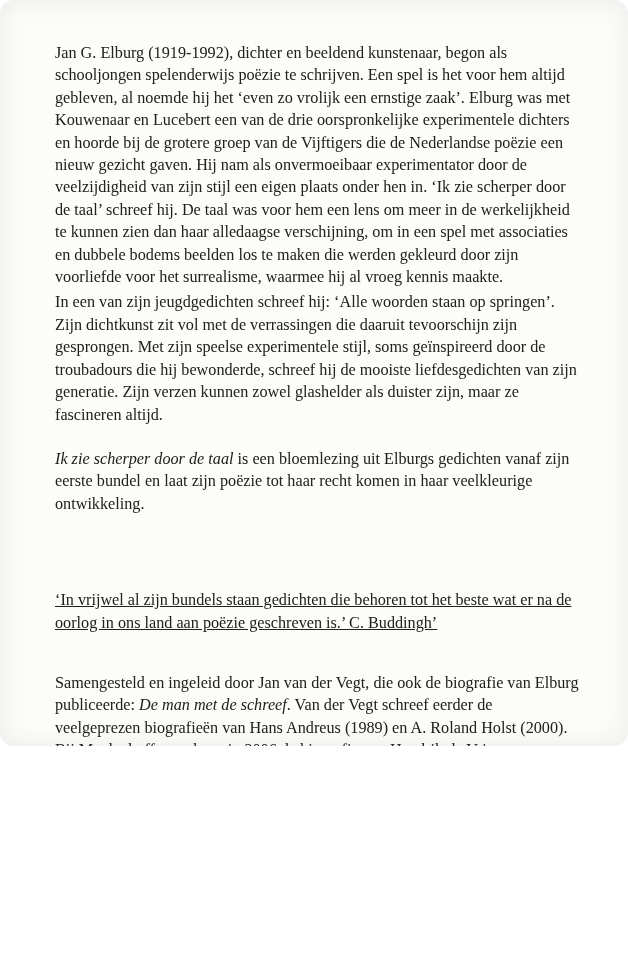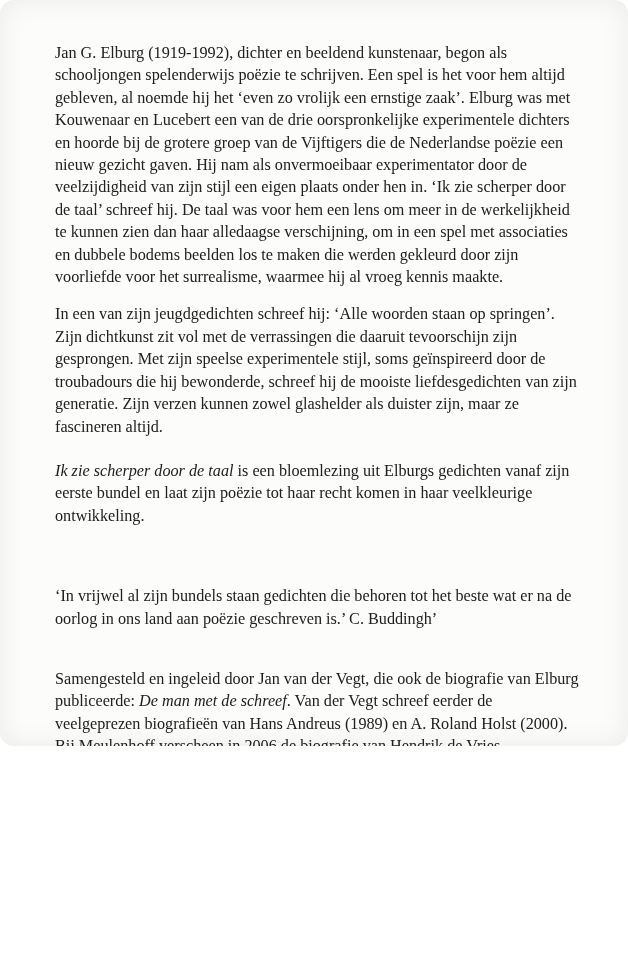--- a/index.html
+++ b/index.html
@@ -21,23 +21,23 @@
   .body-text {
     position: absolute;
     left: 55px;
     top: 42px;
     width: 524px;
     font-size: 16.2px;
     line-height: 22.4px;
   }
   .para { margin: 0; }
   .para .italic { font-style: italic; text-align: center; }
-  .para-1 { margin-top: 15px; }
+  .para-1 { margin-top: 3px; }
   .para-2 { margin-top: 22px; }
-  .para-3 { margin-top: 58px; }
+  .para-3 { margin-top: 74px; text-decoration: underline; }
   .para-4 { margin-top: 38px; }
 
   .barcode-block {
     position: absolute;
     left: 56px;
     top: 803px;
     width: 140px;
     font-family: "Liberation Sans", sans-serif;
     padding-left: 12px;
   }

